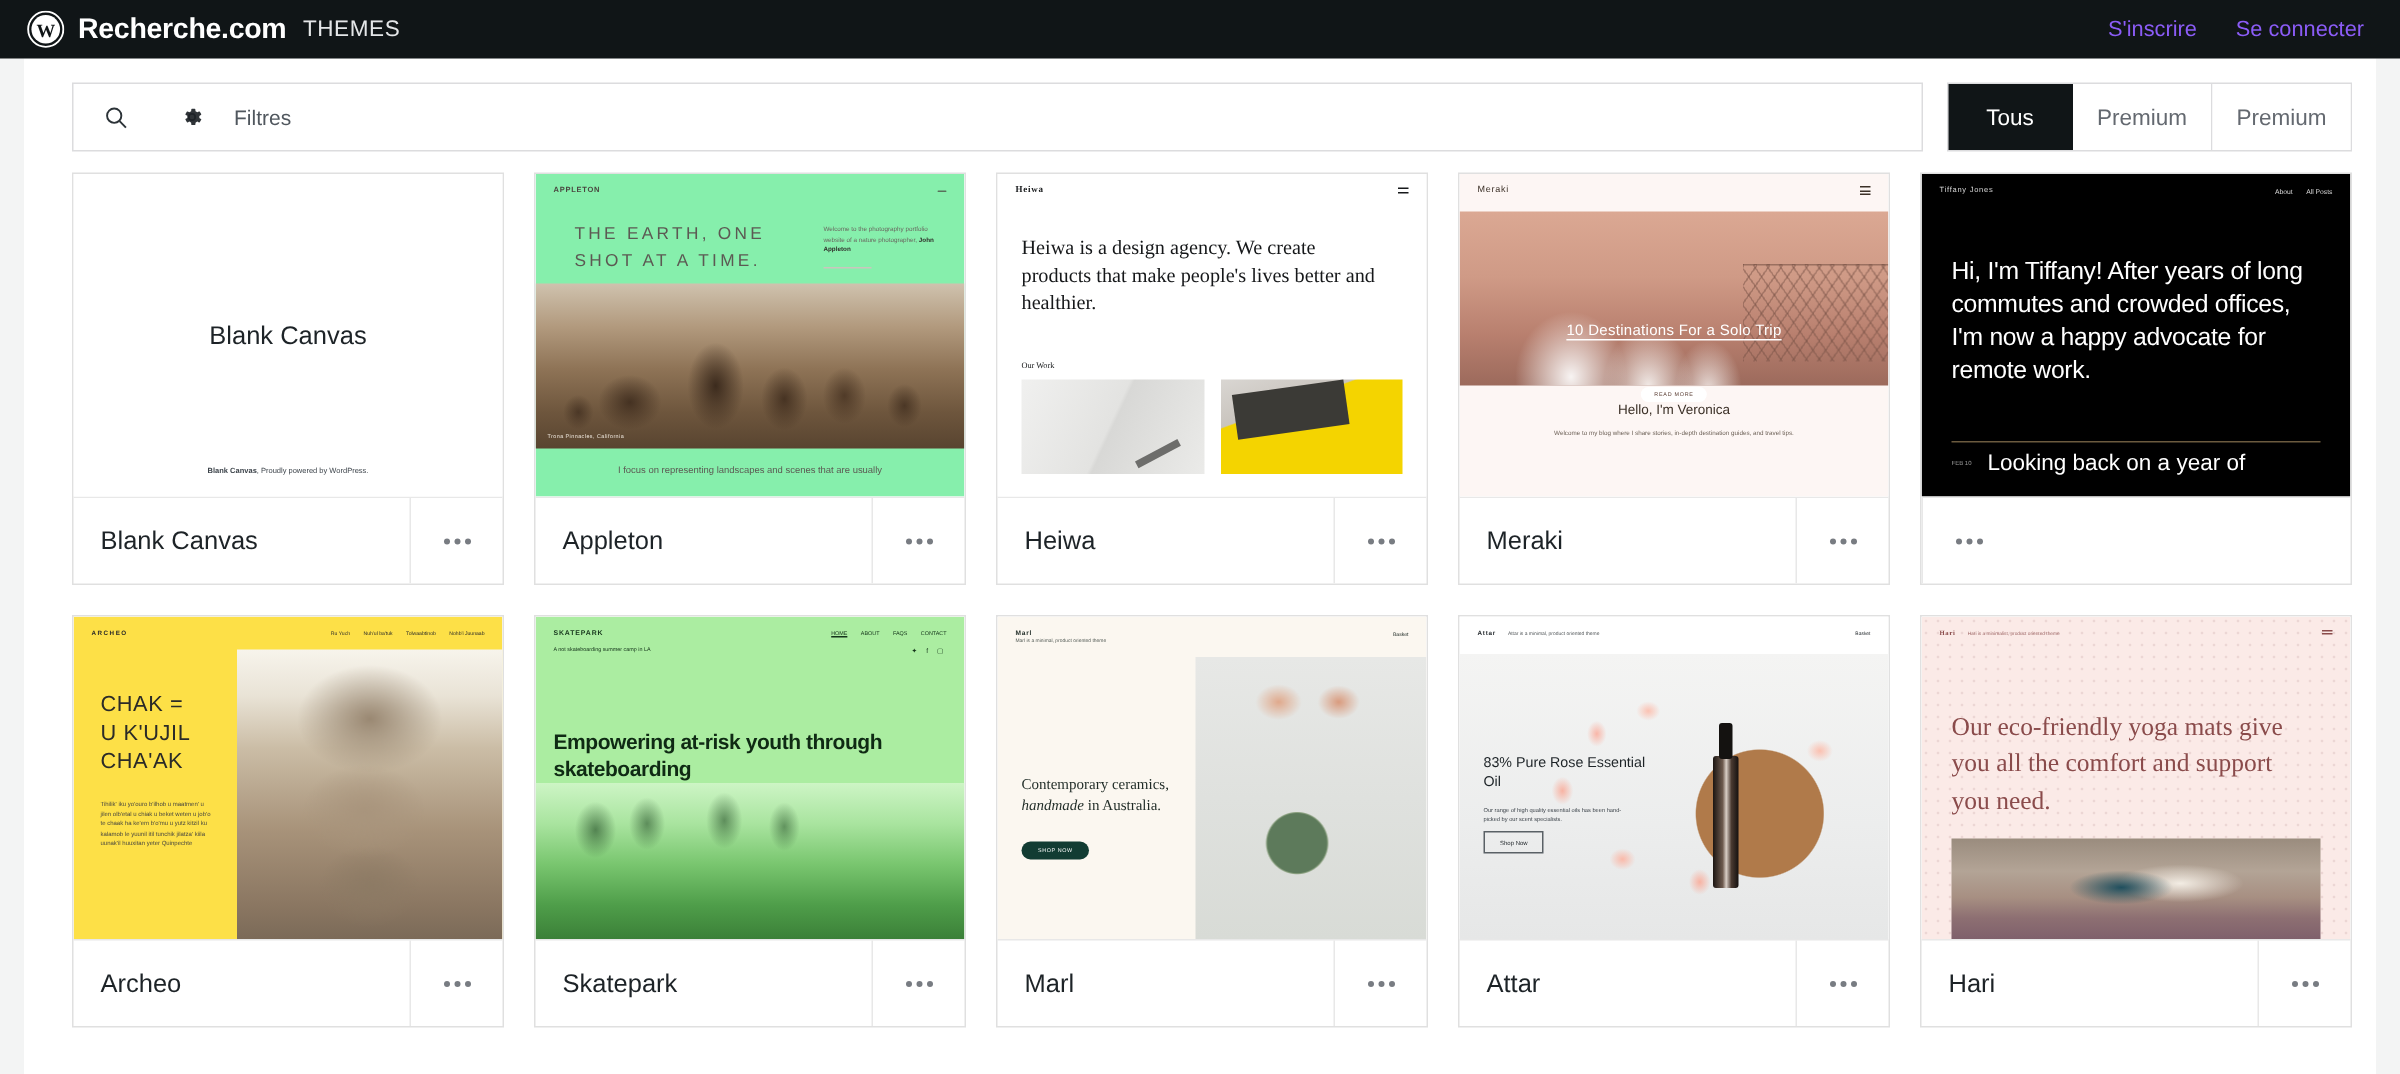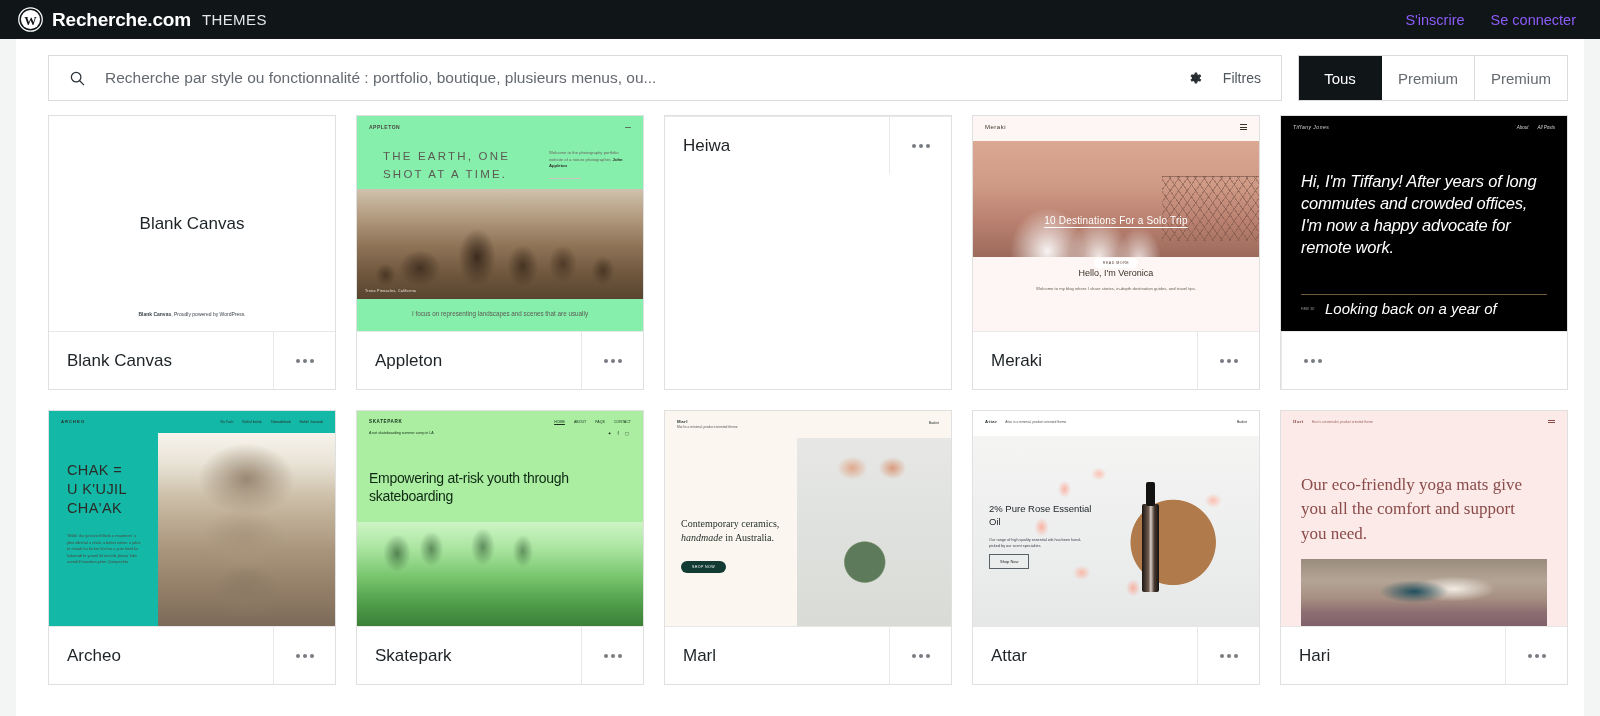--- a/index.html
+++ b/index.html
@@ -301,39 +301,39 @@
   .me-h2 {
     position: absolute; top: 152px; left: 0; right: 0; text-align: center;
     font-size: 9px; color: #3b3027;
   }
   .me-sub {
     position: absolute; top: 170px; left: 20px; right: 20px; text-align: center;
     font-size: 4.2px; color: #6b5f55;
   }
 
   
-  .re { background: #000; color: #fff; font-style: italic; }
+  .re { background: #000; color: #fff; }
   .re-h1 {
     position: absolute; top: 54px; left: 20px; right: 26px;
     font-size: 16.5px; line-height: 1.34; color: #fff; letter-spacing: -0.2px;
   }
   .re-rule {
     position: absolute; left: 20px; right: 20px; top: 178px;
     height: 1px; background: #6b5a3e;
   }
   .re-postdate {
     position: absolute; left: 20px; top: 190px; font-size: 4px; color: #9a9a9a;
   }
   .re-postttl {
     position: absolute; left: 44px; right: 16px; top: 184px;
     font-size: 15px; color: #fff; white-space: nowrap; overflow: hidden;
   }
 
   
-  .ar { background: #14b8a6; }
+  .ar { background: #fde047; }
   .ar-h1 {
     position: absolute; top: 50px; left: 18px;
     font-size: 14.5px; line-height: 1.3; color: #2b2b28;
     letter-spacing: 0.4px; white-space: pre-line; z-index: 2;
   }
   .ar-p {
     position: absolute; top: 122px; left: 18px; width: 74px;
     font-size: 4px; line-height: 1.65; color: #4a483f; z-index: 2;
   }
   .ar-img {
@@ -349,22 +349,22 @@
   .sk { background: #abeda1; }
   .sk-tag {
     position: absolute; top: 20px; left: 12px;
     font-size: 3.6px; color: #14331a;
   }
   .sk-social {
     position: absolute; top: 20px; right: 14px;
     display: flex; gap: 6px; font-size: 4.5px; color: #14331a;
   }
   .sk-h1 {
-    position: absolute; top: 58px; left: 12px; right: 22px;
-    font-size: 14px; font-weight: normal; line-height: 1.32; color: #0f2a14;
+    position: absolute; top: 74px; left: 12px; right: 22px;
+    font-size: 14px; font-weight: bold; line-height: 1.32; color: #0f2a14;
     letter-spacing: -0.3px;
   }
   .sk-img {
     position: absolute; bottom: 0; left: 0; right: 0; height: 104px;
     background:
       radial-gradient(ellipse 8% 30% at 14% 30%, rgba(30,70,34,0.6), transparent 60%),
       radial-gradient(ellipse 7% 28% at 26% 26%, rgba(30,70,34,0.55), transparent 60%),
       radial-gradient(ellipse 7% 30% at 44% 24%, rgba(30,70,34,0.55), transparent 60%),
       radial-gradient(ellipse 6% 26% at 58% 28%, rgba(30,70,34,0.5), transparent 60%),
       linear-gradient(180deg, #cdf5c5 0%, #a9e49f 26%, #79c66f 52%, #4f9e4a 78%, #3b8038 100%);
@@ -474,21 +474,20 @@
 <div class="surface">
 
   <div class="searchrow">
     <div class="searchbox">
       <span class="search-icon-wrap">
         <svg width="17" height="17" viewBox="0 0 20 20">
           <circle cx="8.4" cy="8.4" r="5.6" fill="none" stroke="#2c3338" stroke-width="1.5"></circle>
           <line x1="12.6" y1="12.6" x2="17.6" y2="17.8" stroke="#2c3338" stroke-width="1.5"></line>
         </svg>
       </span>
-      <input class="search-input" type="text" placeholder="Recherche par style ou fonctionnalité : portfolio, boutique, plusieurs menus, ou..." style="">
       <div class="filters-btn">
         <svg width="16" height="16" viewBox="0 0 20 20">
           <path fill="#1d2327" d="M10 6.6a3.4 3.4 0 100 6.8 3.4 3.4 0 000-6.8zm0 5.3a1.9 1.9 0 110-3.8 1.9 1.9 0 010 3.8z"></path>
           <path fill="#1d2327" d="M17.4 11.6l-1.3-.7a6.4 6.4 0 000-1.8l1.3-.7a.6.6 0 00.25-.8l-1.1-1.9a.6.6 0 00-.78-.25l-1.3.66a6.4 6.4 0 00-1.55-.9l-.12-1.45a.6.6 0 00-.6-.55h-2.2a.6.6 0 00-.6.55L9.3 5.17a6.4 6.4 0 00-1.55.9l-1.3-.66a.6.6 0 00-.78.25l-1.1 1.9a.6.6 0 00.25.8l1.3.7a6.4 6.4 0 000 1.8l-1.3.7a.6.6 0 00-.25.8l1.1 1.9a.6.6 0 00.78.25l1.3-.66c.47.37 1 .67 1.55.9l.12 1.45a.6.6 0 00.6.55h2.2a.6.6 0 00.6-.55l.12-1.45c.56-.23 1.08-.53 1.55-.9l1.3.66a.6.6 0 00.78-.25l1.1-1.9a.6.6 0 00-.25-.8z" opacity="0.92"></path>
         </svg>
         <span class="filters-label">Filtres</span>
       </div>
     </div>
     <div class="tabs">
       <div class="tab active">Tous</div>
@@ -545,20 +544,37 @@
         <div class="card-name">Appleton</div>
         <div class="card-menu">
           <span class="dot"></span>
           <span class="dot"></span>
           <span class="dot"></span>
         </div>
       </div>
     </div>
 
     <div class="card">
+      <div class="card-preview">
+        <div class="mini he">
+          <div class="mini-bar" style="color:#16181a">
+            <span class="mini-logo" style="font-family:'Liberation Serif',serif;font-size:6px">Heiwa</span>
+            <span class="mini-nav mini-hamburger" style="margin-left:auto">
+              <span></span>
+                <span></span>
+            </span>
+          </div>
+          <div class="he-h1">Heiwa is a design agency. We create products that make people's lives better and healthier.</div>
+          <div class="he-label">Our Work</div>
+          <div class="he-imgs">
+            <div class="he-img he-img1"></div>
+            <div class="he-img he-img2"></div>
+          </div>
+        </div>
+      </div>
       <div class="card-footer">
         <div class="card-name">Heiwa</div>
         <div class="card-menu">
           <span class="dot"></span>
           <span class="dot"></span>
           <span class="dot"></span>
         </div>
       </div>
     </div>
 
@@ -708,21 +724,21 @@
       <div class="card-preview">
         <div class="mini at">
           <div class="mini-bar" style="color:#1d2327;gap:8px;z-index:5">
             <span class="mini-logo" style="font-size:4.2px">Attar</span>
             <span style="font-size:3.3px;opacity:.8">Attar is a minimal, product oriented theme</span>
             <span style="margin-left:auto;font-size:3.3px">Basket</span>
           </div>
           <div class="at-img">
             <div class="at-bottle"></div>
           </div>
-          <div class="at-h1">2% Pure Rose Essential Oil</div>
+          <div class="at-h1">83% Pure Rose Essential Oil</div>
           <div class="at-p">Our range of high quality essential oils has been hand-picked by our scent specialists.</div>
           <div class="at-btn">Shop Now</div>
         </div>
       </div>
       <div class="card-footer">
         <div class="card-name">Attar</div>
         <div class="card-menu">
           <span class="dot"></span>
           <span class="dot"></span>
           <span class="dot"></span>

